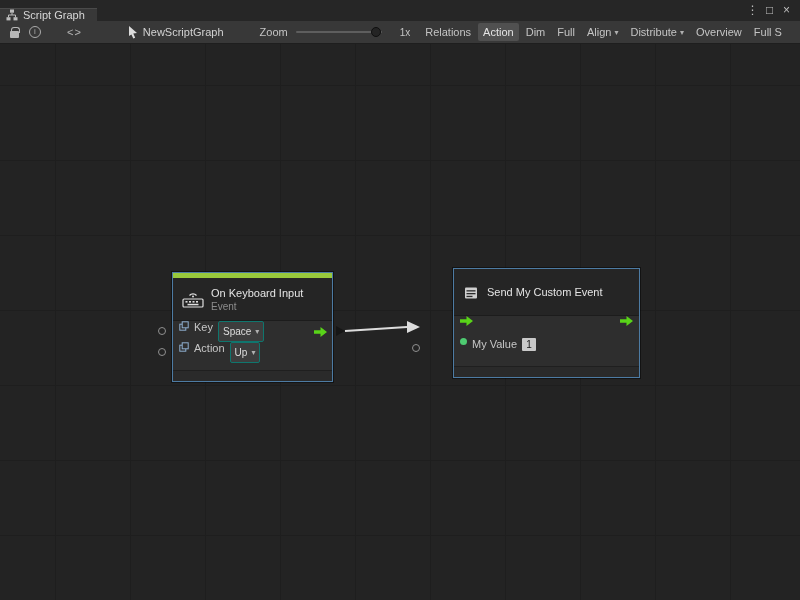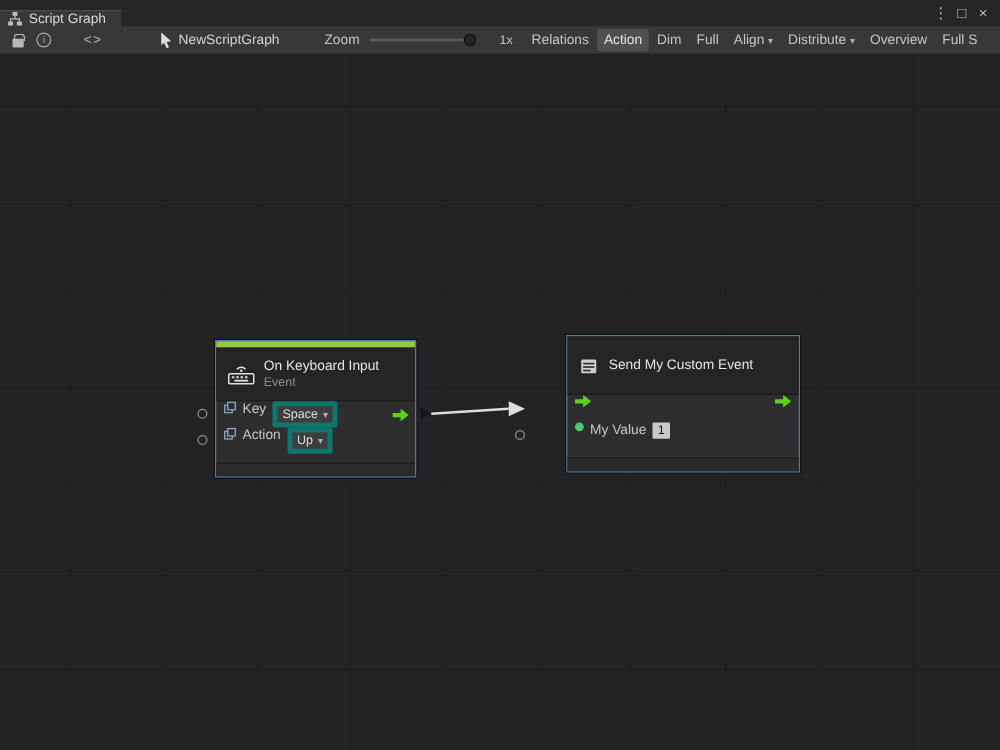--- a/index.html
+++ b/index.html
@@ -66,21 +66,21 @@
   .node-header { background:#252525; display:flex; align-items:center; gap:7px; padding:0 9px; flex:0 0 auto; }
   .node1 .node-header { height:42px; }
   .node2 .node-header { height:46px; }
   .node-title { font-size:11px; color:#e4e4e4; }
   .node-sub { font-size:10px; color:#8d8d8d; margin-top:2px; }
   .divider { height:1px; background:#1c1c1c; flex:0 0 auto; }
   .row { display:flex; height:21px; padding:0 6px; gap:5px;
     font-size:11px; color:#c6c6c6; position:relative; flex:0 0 auto; }
   .node2 .row { height:22px; }
   .dropdown { display:inline-flex; align-items:center; gap:4px; background:#3d3d3d;
-    border:4px solid #0f766e; border-radius:2px; padding:1px 4px; font-size:10px; color:#dedede; }
+    border:1px solid #0f766e; border-radius:2px; padding:1px 4px; font-size:10px; color:#dedede; }
   .caret { font-size:8px; color:#b0b0b0; }
   .arrow-out { position:absolute; right:5px; top:50%; transform:translateY(-50%); display:flex; }
   .row-flow { justify-content:space-between; padding:0 6px; }
   .value-dot { width:7px; height:7px; border-radius:50%; background:#4ecb71; flex:0 0 auto; }
   .value-box { background:#c9c9c9; color:#141414; font-size:10px; min-width:14px; height:13px;
     line-height:13px; text-align:center; border-radius:1px; padding:0 2px; }
   .node-footer { margin-top:auto; height:11px; background:#2a2a2a; border-top:1px solid #1f1f1f; flex:0 0 auto; }
   
   .port-circle { position:absolute; width:8px; height:8px; border:1px solid #8f8f8f;
     border-radius:50%; background:transparent; }

